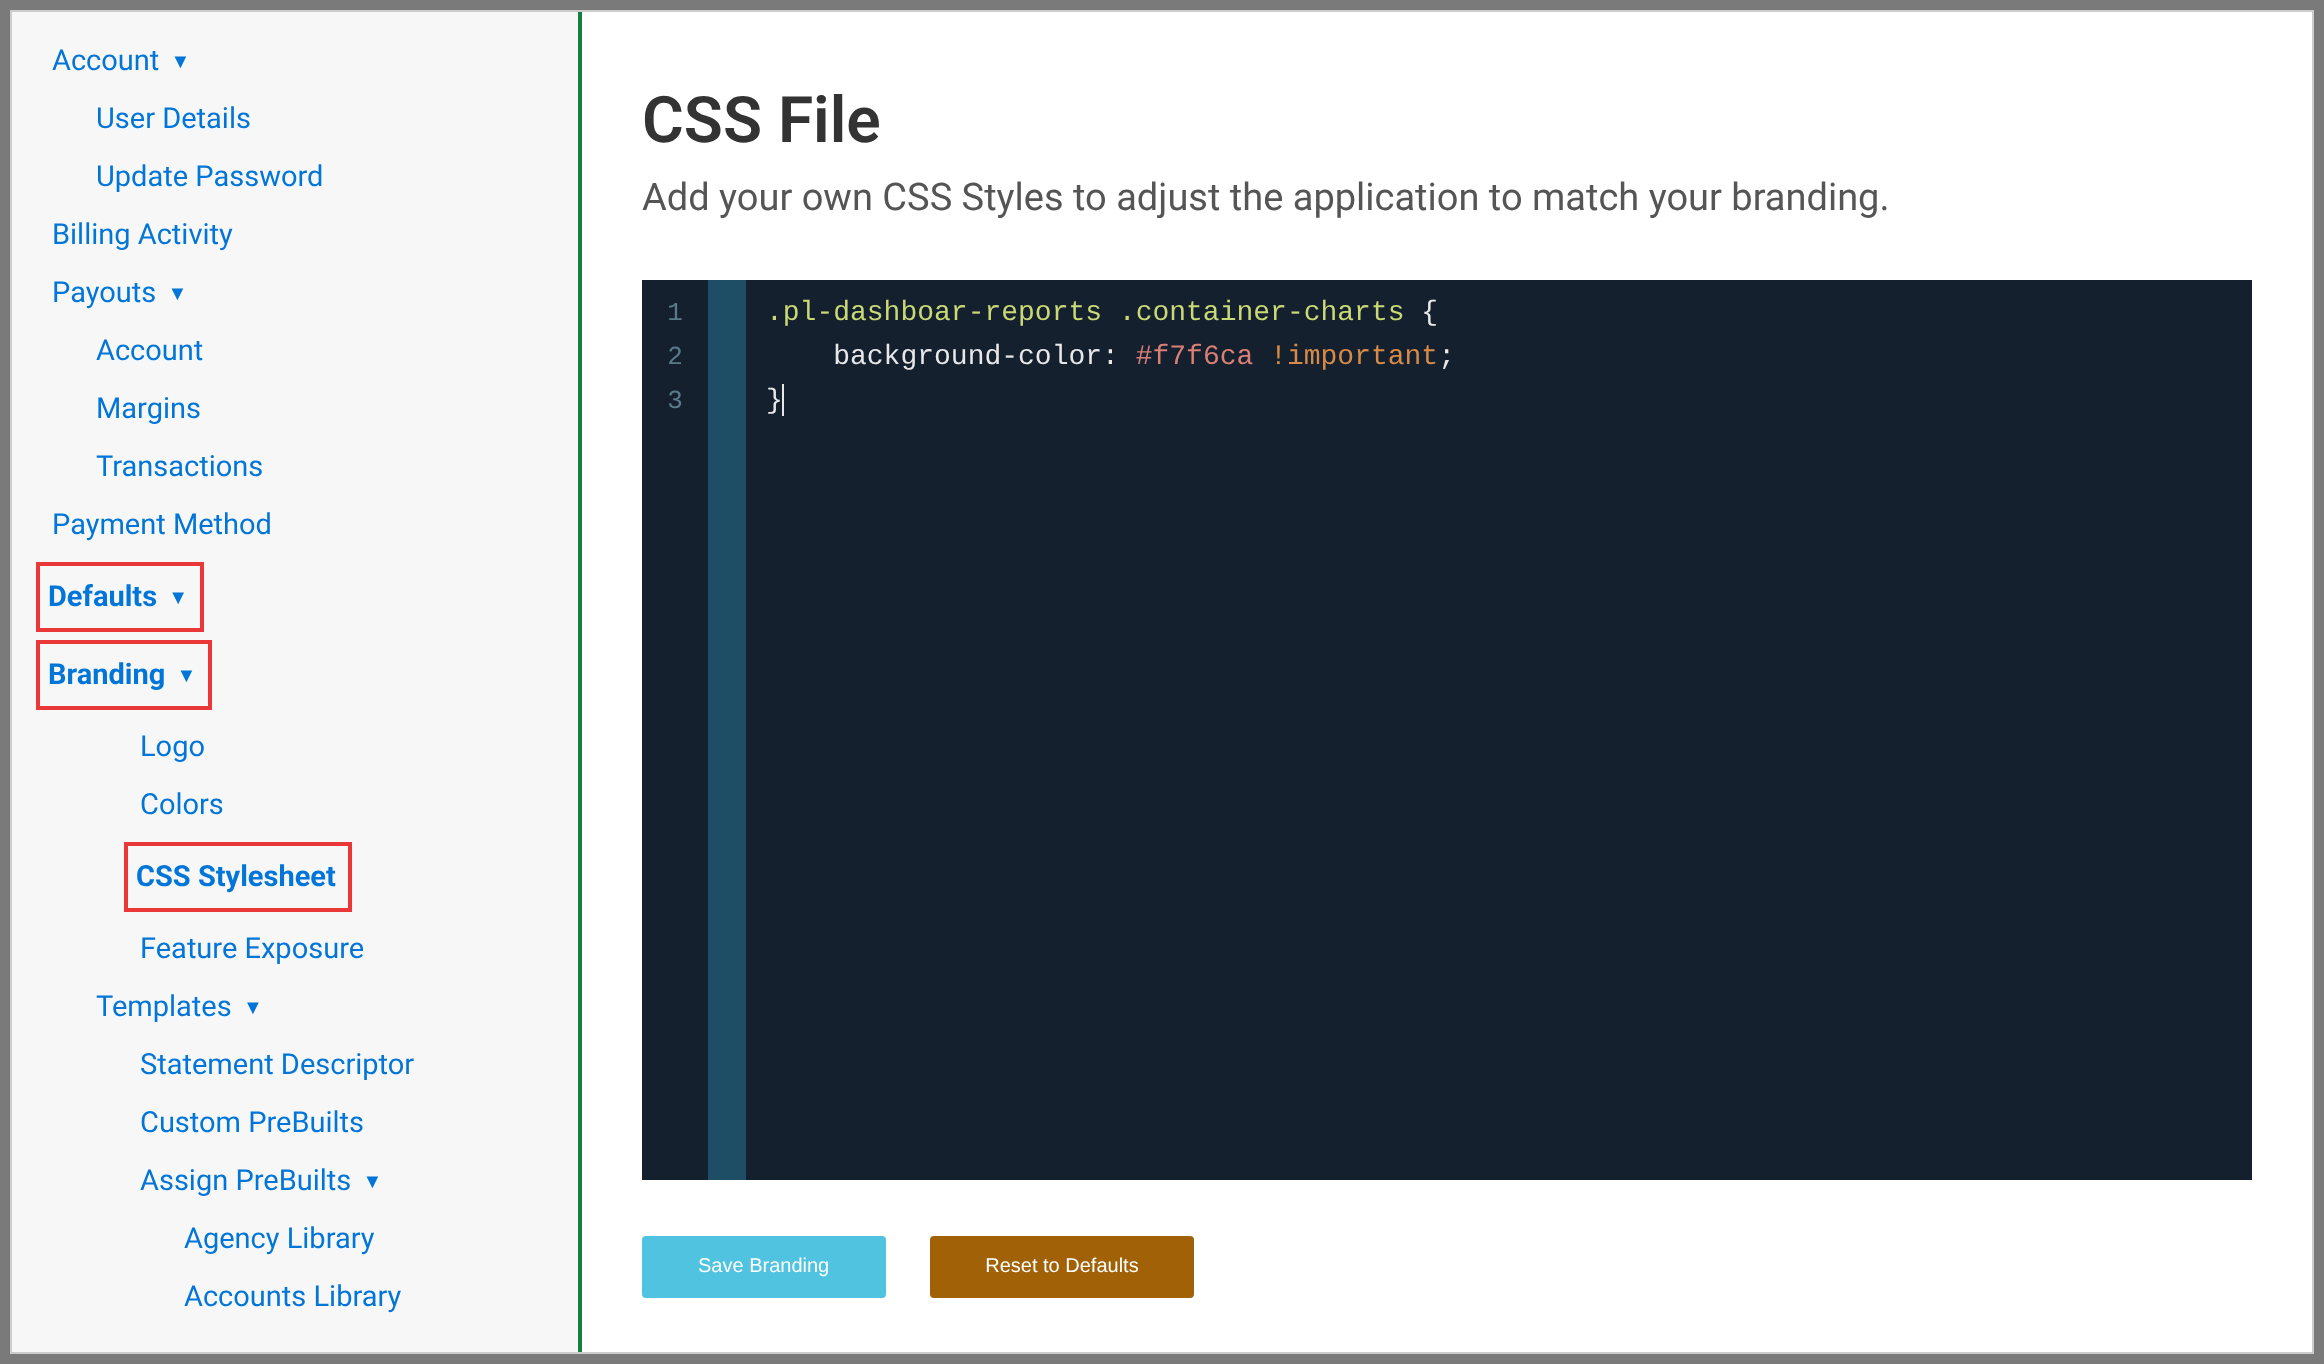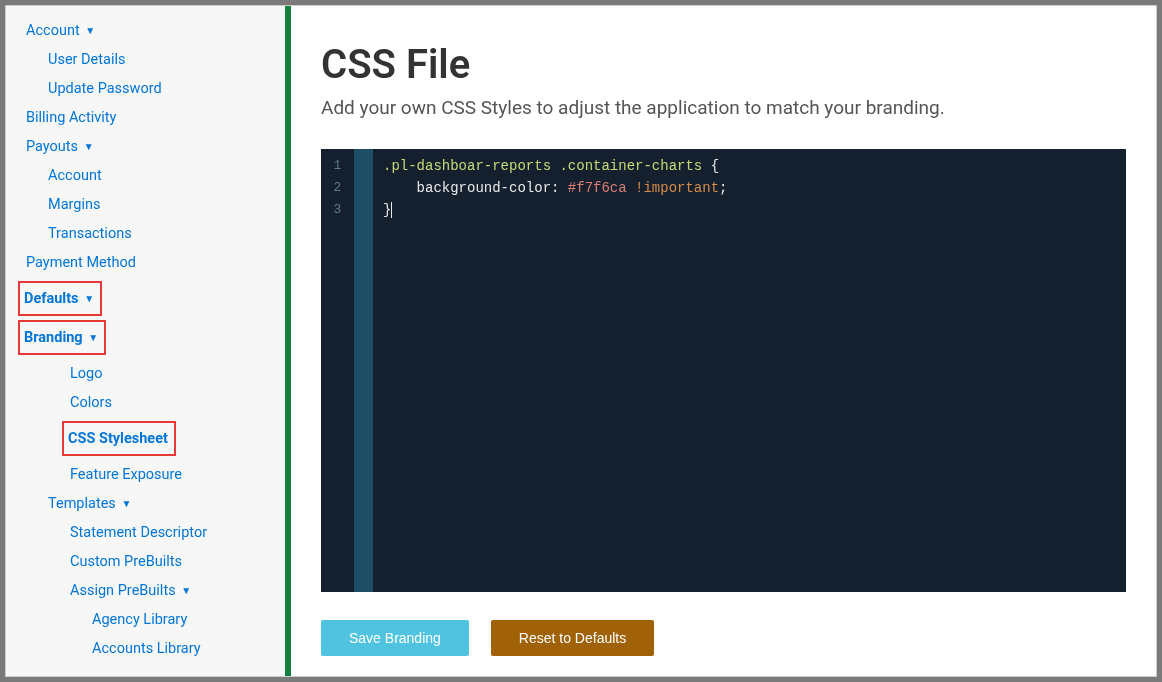--- a/index.html
+++ b/index.html
@@ -18,21 +18,21 @@
       background: #fff;
       margin: 5px;
       width: 1152px;
       height: 672px;
       display: flex;
       border: 1px solid #ccc;
     }
     .sidebar {
       width: 285px;
       background: #f7f7f7;
-      border-right: 6px solid #15803d;
+      border-right: 2px solid #15803d;
       padding: 10px 0;
       overflow-y: auto;
     }
     .main {
       flex: 1;
       background: #fff;
       padding: 35px 30px 20px 30px;
       display: flex;
       flex-direction: column;
     }
@@ -72,21 +72,21 @@
     .highlight-box-item {
       padding: 0;
       margin: 4px 0 4px 16px;
     }
     .highlight-box-item.level-1 {
     }
     .highlight-box-item.level-2 {
       margin-left: 60px;
     }
     .page-title {
-      font-size: 40px;
+      font-size: 32px;
       font-weight: 600;
       color: #333;
       margin-bottom: 8px;
     }
     .page-subtitle {
       font-size: 19px;
       color: #555;
       margin-bottom: 30px;
     }
     .code-editor {
@@ -134,21 +134,21 @@
       vertical-align: middle;
     }
     .button-row {
       margin-top: 28px;
       display: flex;
       gap: 22px;
     }
     .btn {
       border: none;
       padding: 10px 28px;
-      font-size: 14px;
+      font-size: 10px;
       color: #fff;
       cursor: pointer;
       border-radius: 2px;
     }
     .btn-primary {
       background: #4fc3e0;
     }
     .btn-danger {
       background: #a16207;
     }

